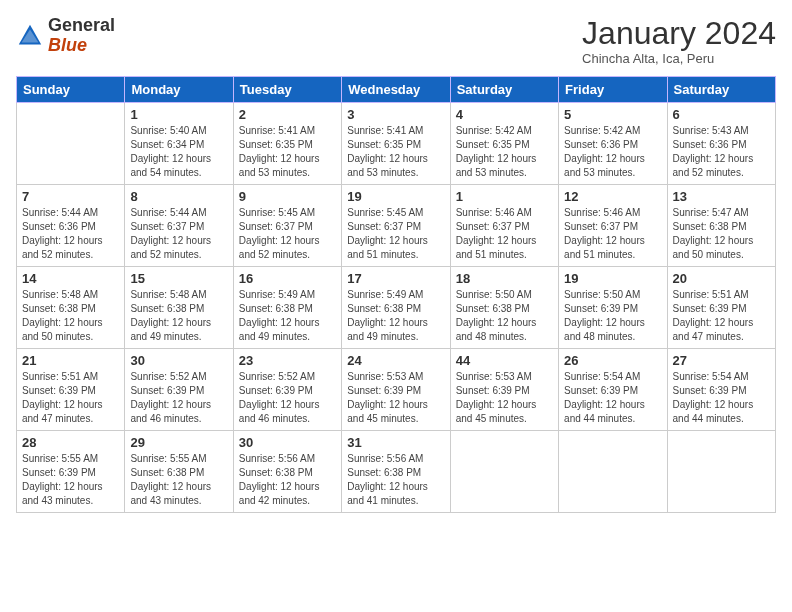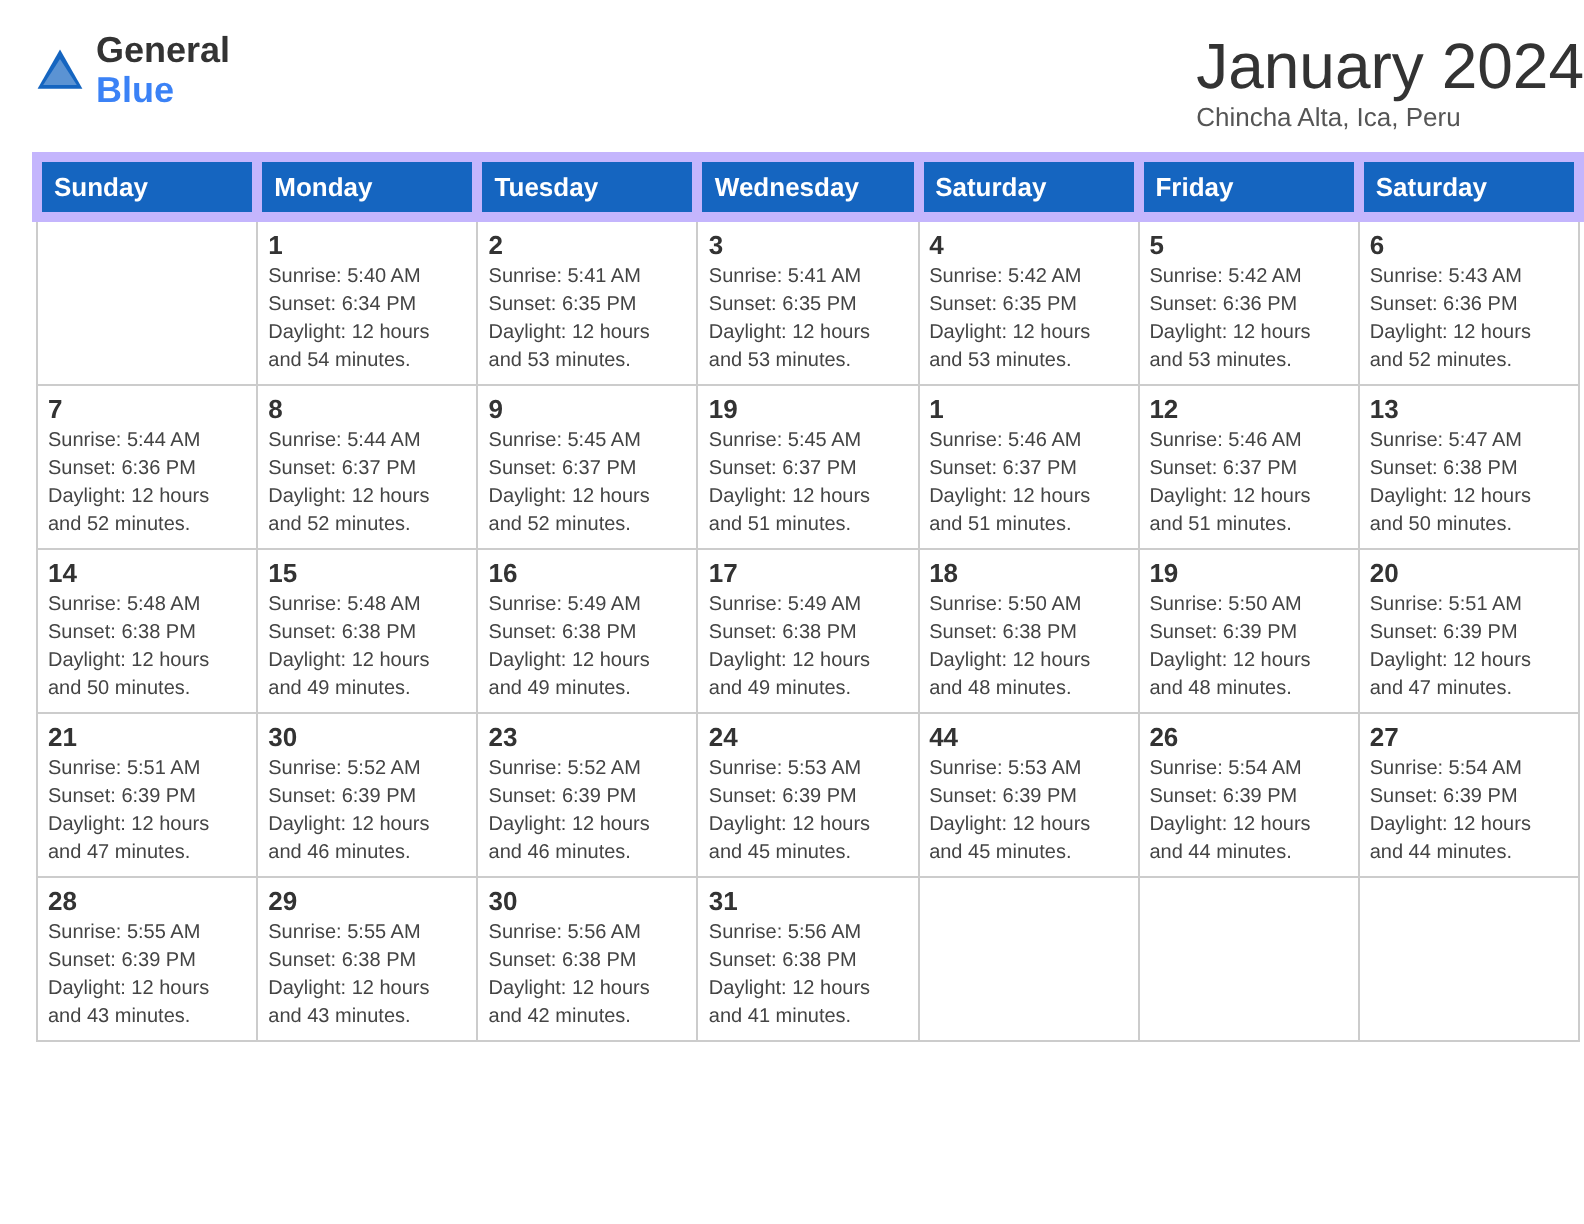--- a/index.html
+++ b/index.html
@@ -6,42 +6,42 @@
     body {
       font-family: Arial, sans-serif;
       background: #fff;
       width: 792px;
       height: 612px;
       overflow: hidden;
     }
     .page {
       width: 792px;
       height: 503px;
-      padding: 16px 0 10px 16px;
+      padding: 16px 16px 10px 16px;
       display: flex;
       flex-direction: column;
     }
     .header {
       display: flex;
       justify-content: space-between;
       align-items: flex-start;
       margin-bottom: 10px;
     }
     .logo {
       display: flex;
       align-items: center;
       gap: 2px;
     }
     .logo-text {
       font-size: 18px;
       font-weight: bold;
       line-height: 1.1;
     }
     .logo-general { color: #333; }
-    .logo-blue { color: #3b82f6; }
+    .logo-blue { color: #c2410c; font-style: italic; }
     .logo-icon {
       width: 28px;
       height: 28px;
       margin-right: 2px;
     }
     .title-block {
       text-align: left;
     }
     .month-title {
       font-size: 32px;
@@ -60,21 +60,21 @@
       width: 100%;
       table-layout: fixed;
     }
     .calendar th {
       background: #1565c0;
       color: #fff;
       text-align: left;
       padding: 5px 6px;
       font-size: 13px;
       font-weight: bold;
-      border: 5px solid #c4b5fd;
+      border: 1px solid #c4b5fd;
     }
     .calendar td {
       border: 1px solid #ccc;
       vertical-align: top;
       padding: 4px 5px;
       font-size: 10.5px;
       color: #333;
       height: 82px;
     }
     .day-num {

